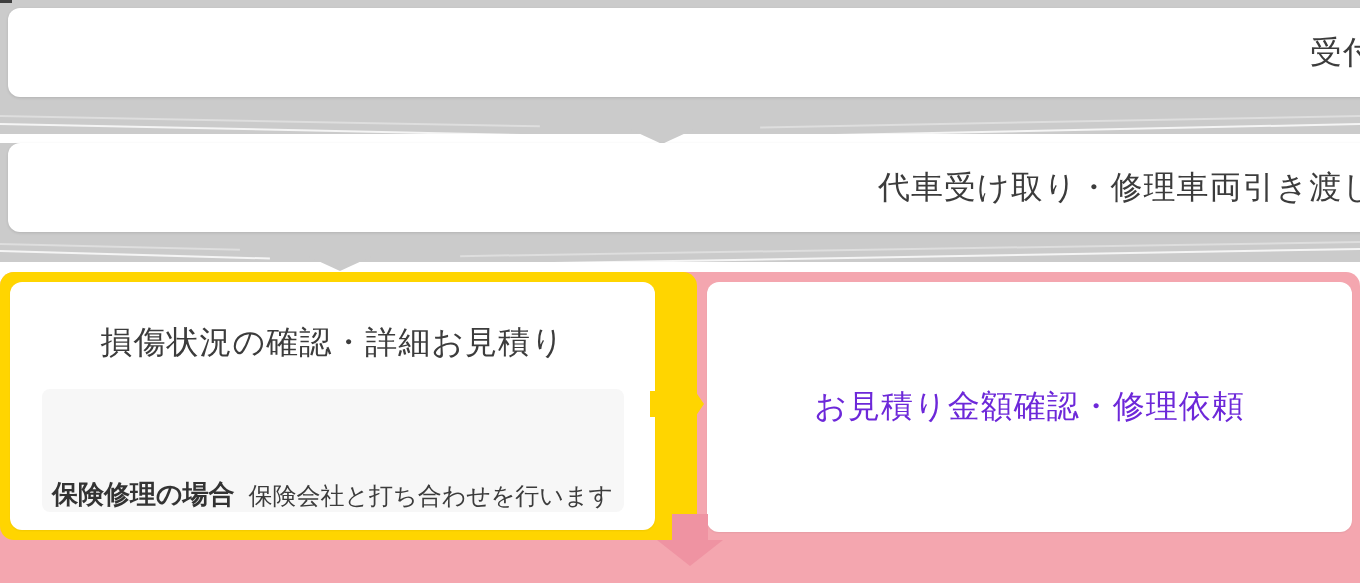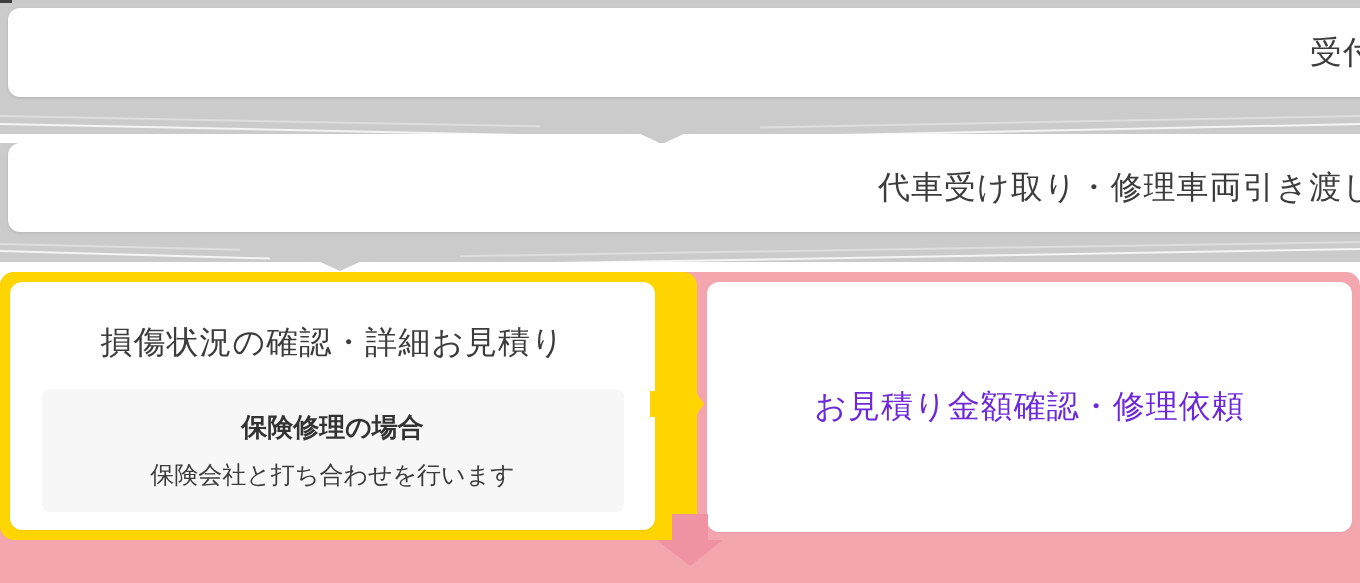--- a/index.html
+++ b/index.html
@@ -44,21 +44,21 @@
   
   .pink-panel{position:absolute;left:0;top:272px;width:1360px;height:311px;background:#f4a6af;border-radius:14px 14px 0 0;}
   .yellow-panel{position:absolute;left:0;top:272px;width:697px;height:268px;background:#ffd500;border-radius:14px;}
   .yellow-white-box{
     position:absolute;left:10px;top:282px;width:645px;height:248px;background:#ffffff;border-radius:12px;
     box-shadow:0 1px 2px rgba(0,0,0,0.06);
   }
   .estimate-title{margin-top:43px;text-align:center;font-size:32px;letter-spacing:1px;line-height:34px;color:#3c3c3c;white-space:nowrap;}
   .note-box{
     margin:30px auto 0 auto;width:582px;height:123px;background:#f7f7f7;border-radius:8px;
-    display:flex;flex-direction:column;align-items:center;justify-content:center;gap:14px;
+    display:flex;flex-direction:row;align-items:flex-end;justify-content:center;gap:14px;
   }
   .note-title{font-size:26px;font-weight:bold;color:#333333;white-space:nowrap;}
   .note-body{font-size:24px;color:#3c3c3c;white-space:nowrap;}
   .pink-white-box{
     position:absolute;left:707px;top:282px;width:645px;height:250px;background:#ffffff;border-radius:12px;
     display:flex;align-items:center;justify-content:center;box-shadow:0 1px 2px rgba(0,0,0,0.06);
   }
   .pink-white-box .label{font-size:32px;letter-spacing:1px;color:#6d28d9;white-space:nowrap;}
   
   .arrow-right-shaft{position:absolute;left:650px;top:391px;width:30px;height:26px;background:#ffd500;}

